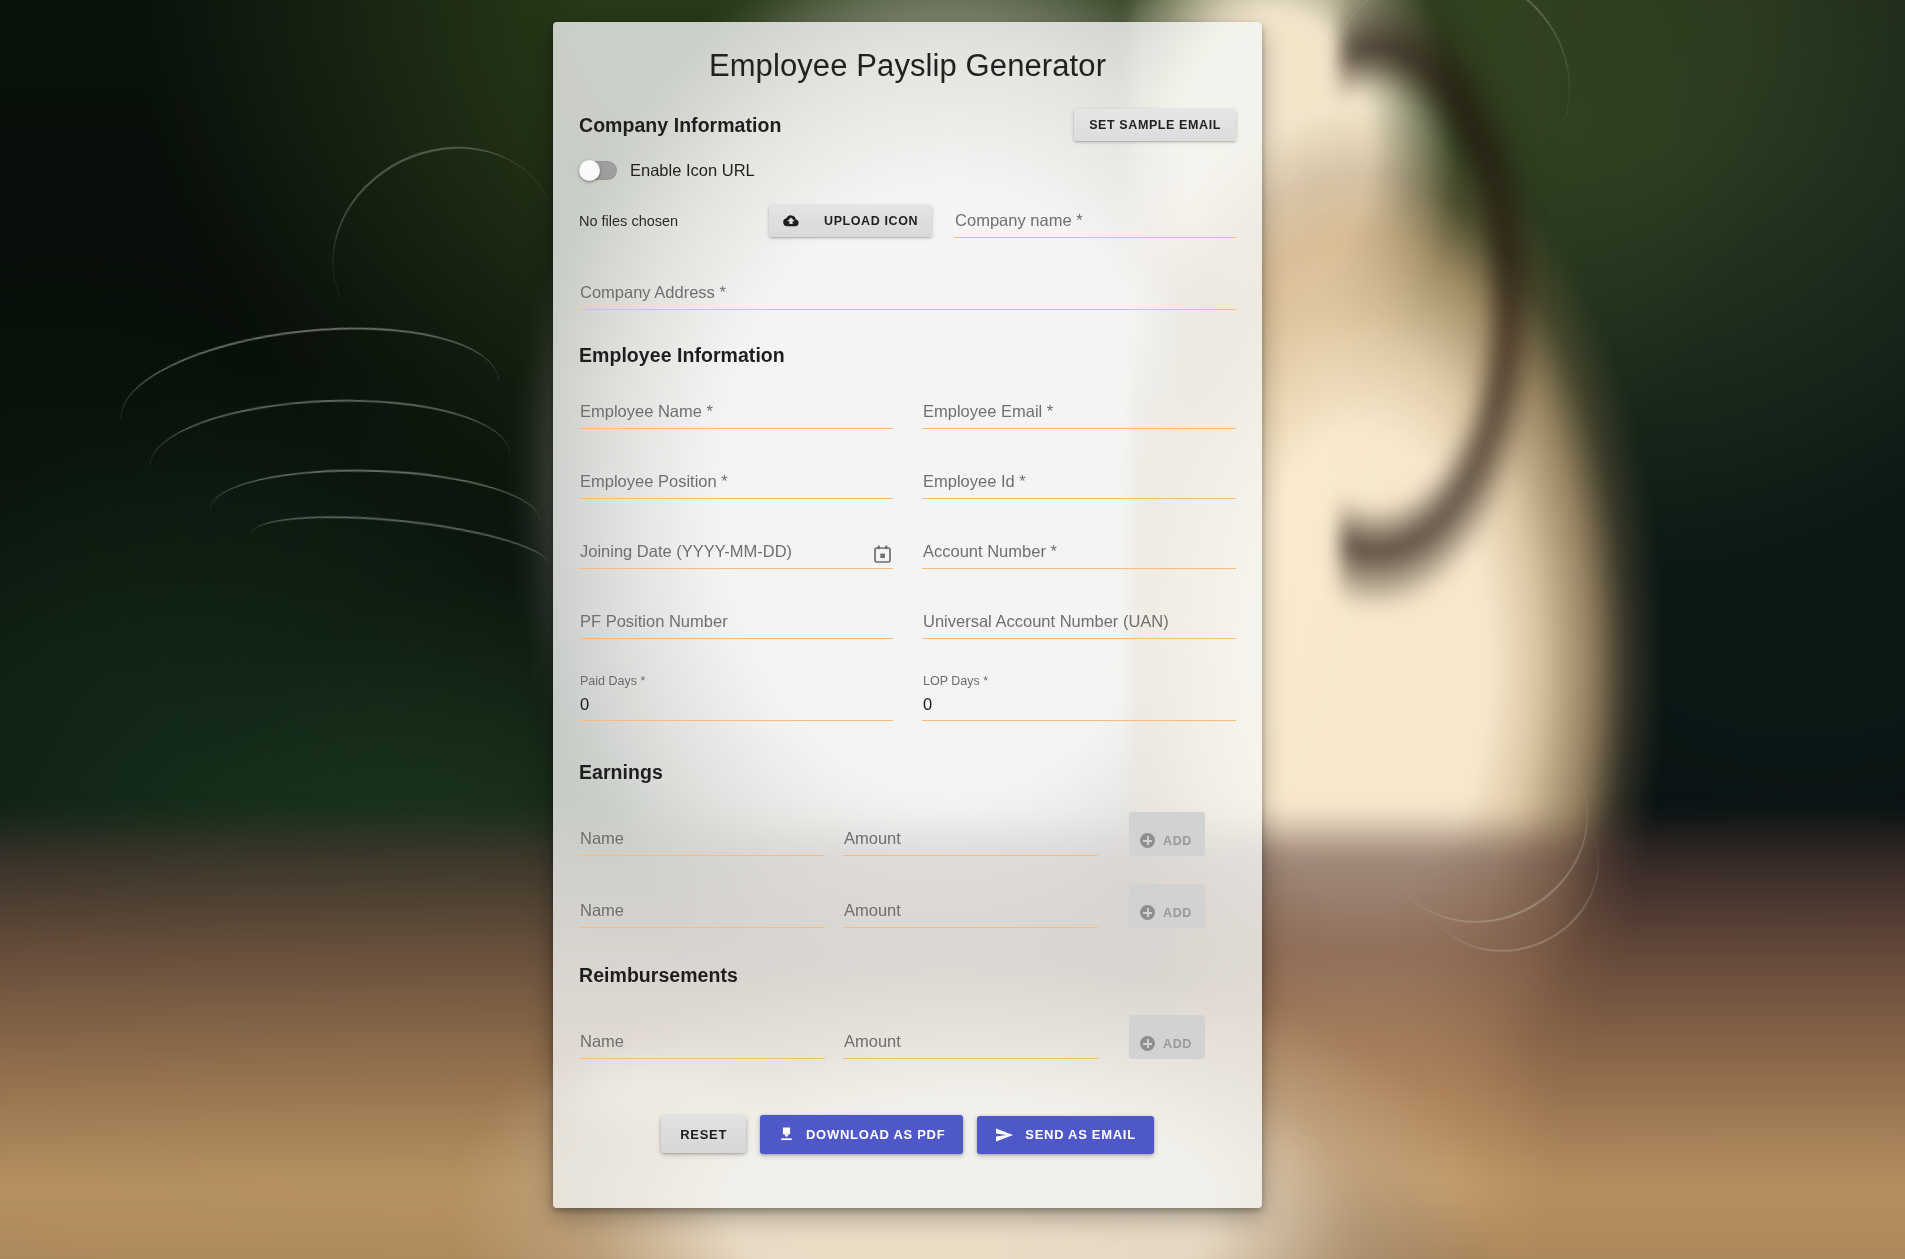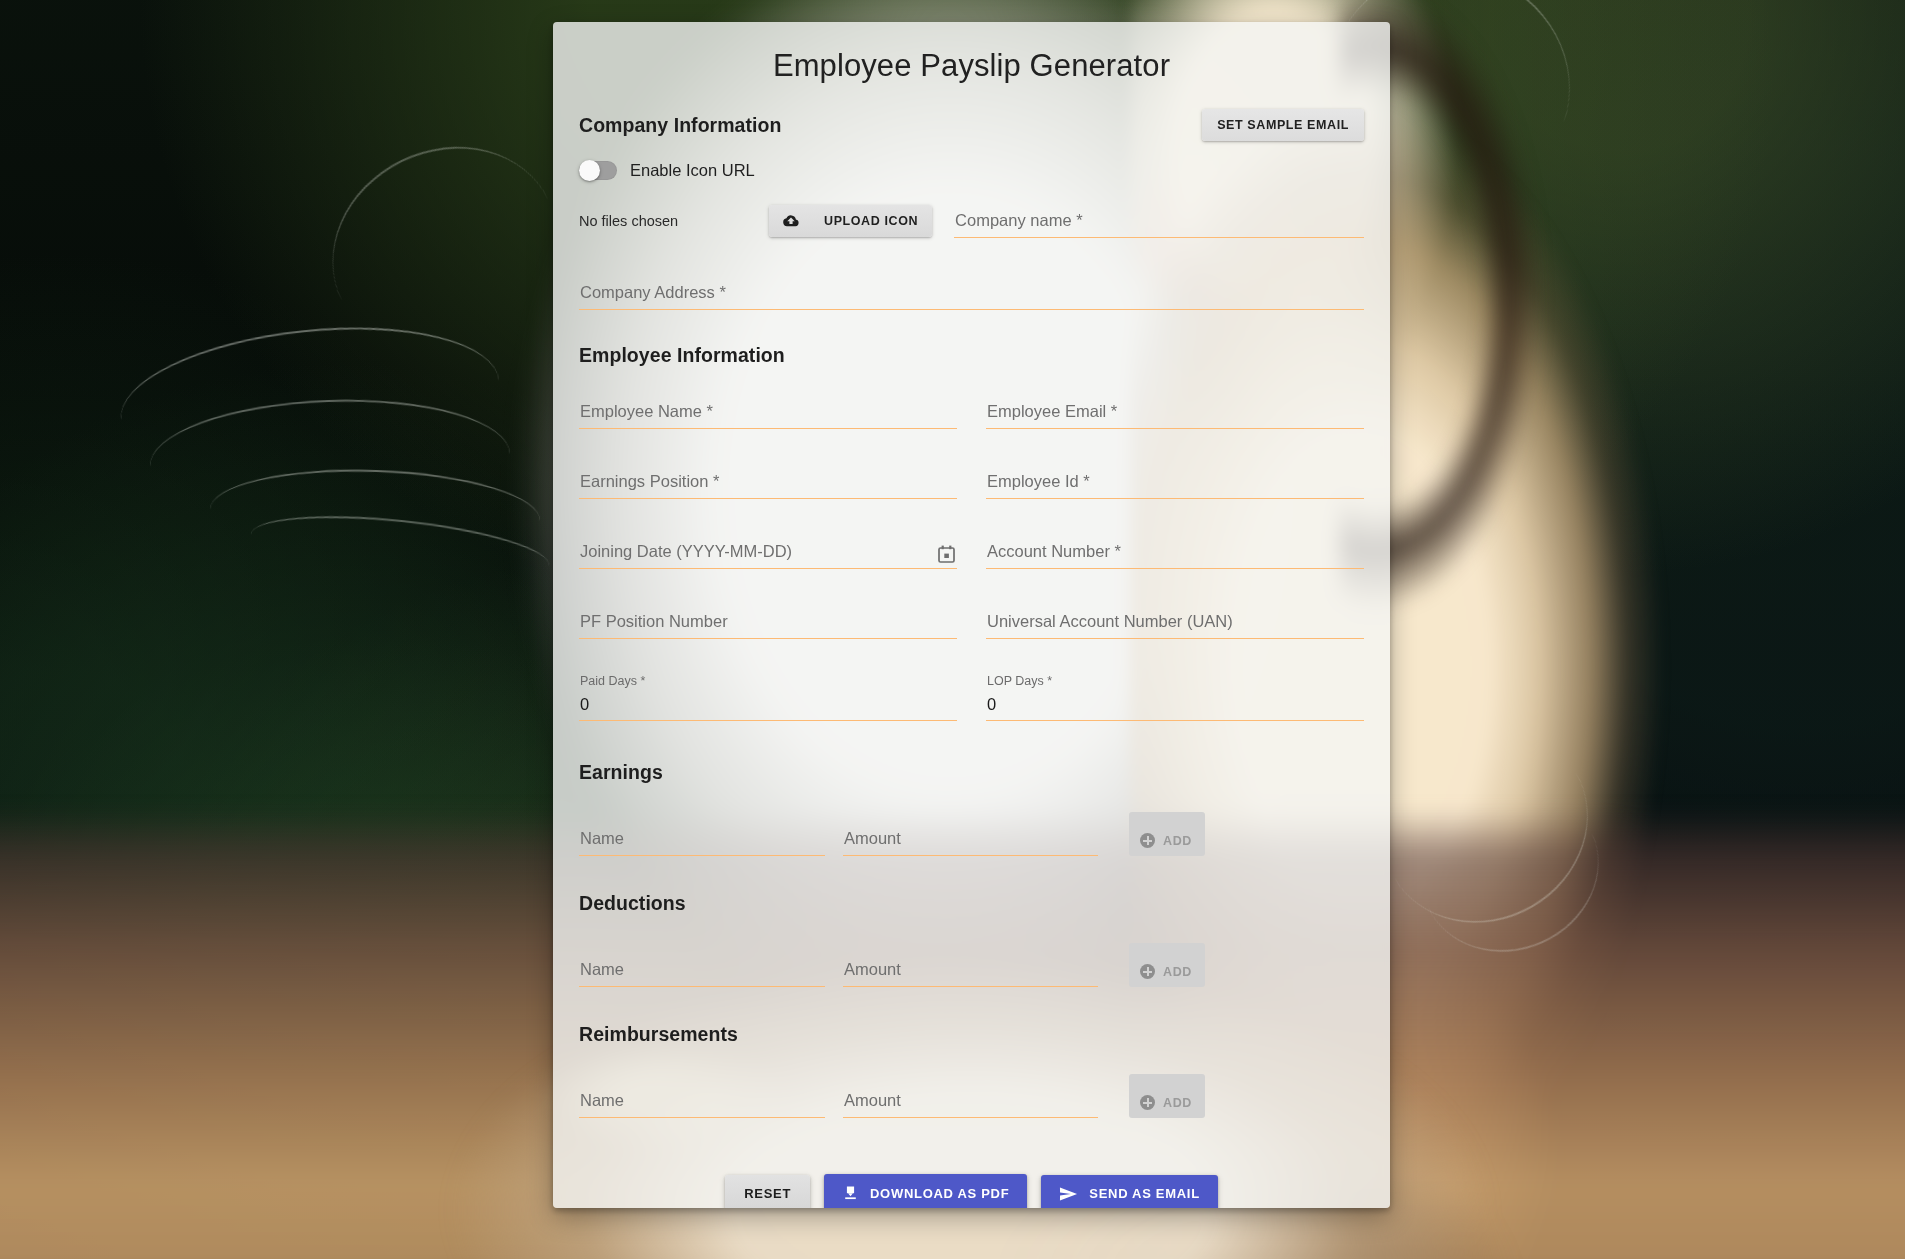--- a/index.html
+++ b/index.html
@@ -112,21 +112,21 @@
     border-radius: 50%;
     height: 0;
     filter: blur(0.7px);
   }
 
   
   #payslip-card {
     position: absolute;
     left: 553px;
     top: 22px;
-    width: 837px;
+    width: 709px;
     height: 1186px;
     z-index: 5;
     background: rgba(244,245,244,0.80);
     backdrop-filter: blur(3px);
     border-radius: 4px;
     box-shadow: 0 3px 6px rgba(0,0,0,0.28), 0 9px 26px rgba(0,0,0,0.30);
     padding: 0 26px;
     color: #1c1c1c;
     overflow: hidden;
   }
@@ -406,21 +406,21 @@
     <div class="col">
       <div class="field">
         <span class="placeholder">Employee Email *</span>
       </div>
     </div>
   </div>
 
   <div class="row2">
     <div class="col">
       <div class="field">
-        <span class="placeholder">Earnings Position *</span>
+        <span class="placeholder">Employee Position *</span>
       </div>
     </div>
     <div class="col">
       <div class="field">
         <span class="placeholder">Employee Id *</span>
       </div>
     </div>
   </div>
 
   <div class="row2">
@@ -487,23 +487,20 @@
       </div>
     </div>
     <div class="add-cell">
       <button class="btn-add">
         <span class="plus-circle"></span>
         <span>ADD</span>
       </button>
     </div>
   </div>
 
-  <div class="section-head-row" style="margin-top:36px;">
-    <div class="section-title">Deductions</div>
-  </div>
   <div class="money-row">
     <div class="name-cell">
       <div class="field">
         <span class="placeholder">Name</span>
       </div>
     </div>
     <div class="amt-cell">
       <div class="field">
         <span class="placeholder">Amount</span>
       </div>

